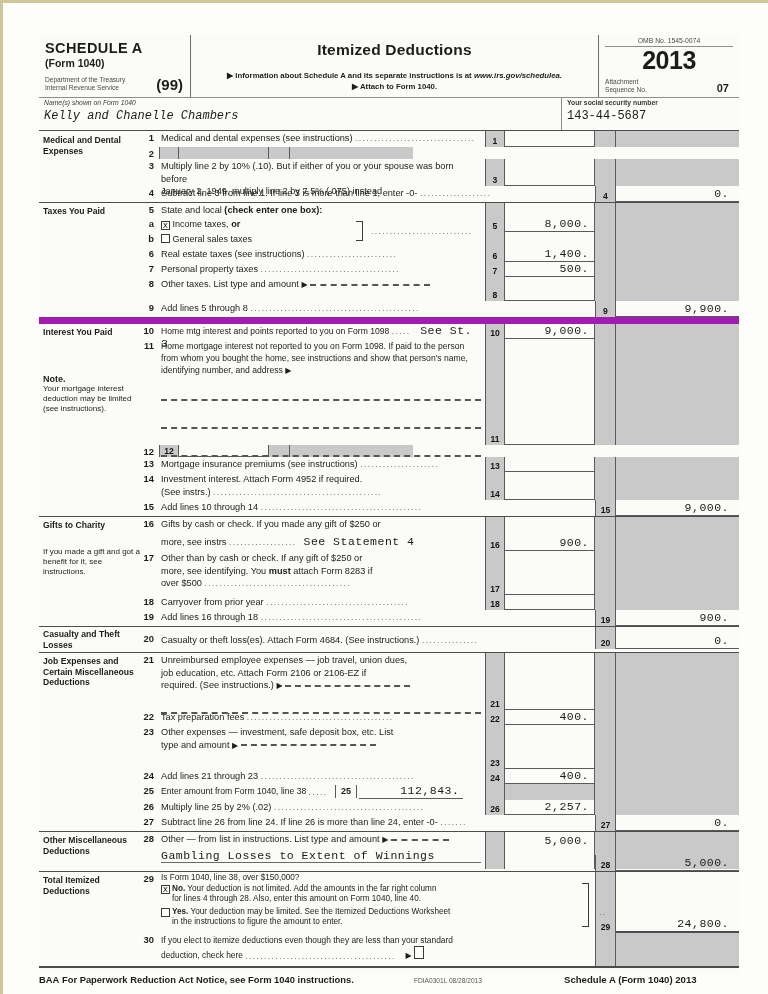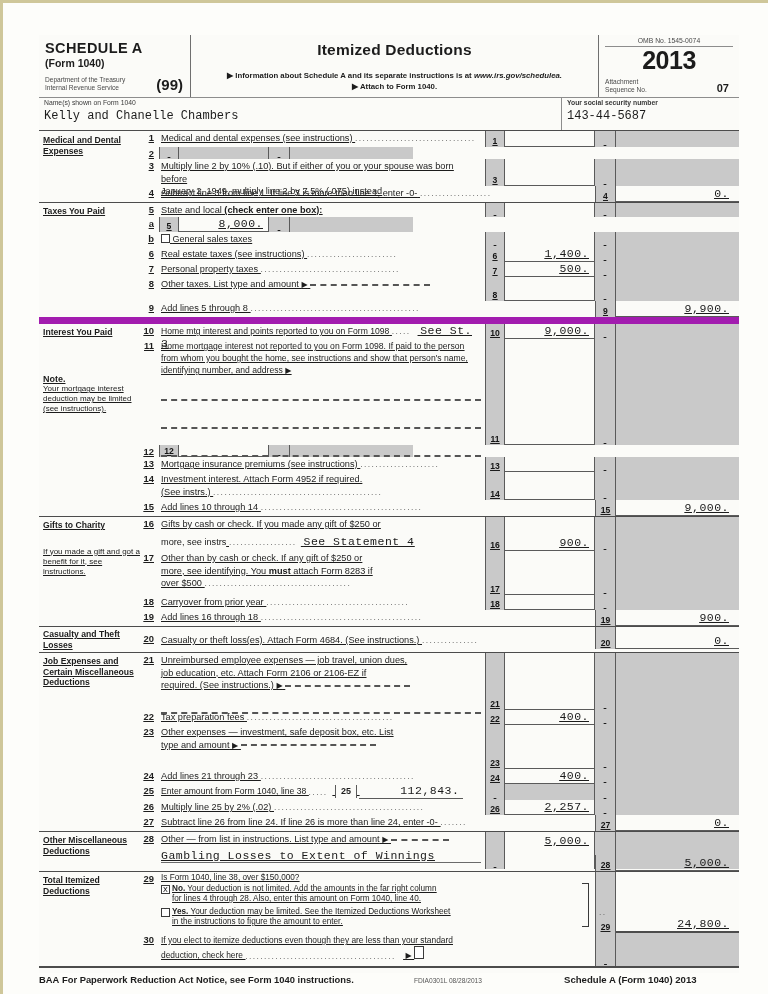--- a/index.html
+++ b/index.html
@@ -93,28 +93,28 @@
     position: absolute; bottom: 3px; left: 6px;
     font-size: 6.6px; line-height: 8px; color: #4a4a4a;
   }
   .attseq-no {
     position: absolute; bottom: 3px; right: 10px;
     font-size: 11px; font-weight: bold;
   }
 
   
   .namerow { display: flex; border-bottom: 1px solid #4c4c4c; height: 32px; }
-  .name-left { flex: 1; padding: 1px 5px; box-sizing: border-box; }
+  .name-left { flex: 1; padding: 1px 5px; box-sizing: border-box; font-style: italic; }
   .name-right { width: 178px; padding: 1px 5px; box-sizing: border-box; border-left: 1px solid #8d8d8d; }
   .tiny-lbl { font-size: 6.8px; color: #3a3a3a; }
   .name-val { font-family: "Liberation Mono", monospace; font-size: 12px; margin-top: 3px; }
   .ssn-val  { font-family: "Liberation Mono", monospace; font-size: 12px; margin-top: 3px; }
 
   
-  .row { display: flex; text-decoration: underline; }
+  .row { display: flex; }
   .cat {
     width: 98px; min-width: 98px;
     padding: 2px 3px 2px 4px;
     box-sizing: border-box;
     font-size: 8.6px; font-weight: bold; line-height: 10.5px;
     border-right: 0;
   }
   .cat.note { font-weight: normal; font-size: 8px; line-height: 10px; }
   .num {
     width: 22px; min-width: 22px;
@@ -343,20 +343,27 @@
           <span class="bold">(check enter one box):</span>
         </div>
         <div class="boxnum blank">.</div>
         <div class="amt-in"></div>
         <div class="boxnum2 blank shade">.</div>
         <div class="amt-out shade"></div>
       </div>
 
       <div class="row">
         <div class="num">a</div>
+        <div class="desc" style="height:15px;">
+          <span class="cbx">X</span>
+          <span style="font-size:9px;">Income taxes,</span>
+          <span class="bold">or</span>
+          <span class="brace" style="right:122px;top:4px;height:20px;"></span>
+          <span class="dots" style="position:absolute;right:4px;bottom:-6px;width:110px;">...........................</span>
+        </div>
         <div class="boxnum" style="align-items:flex-end;">5</div>
         <div class="amt-in typed" style="border-bottom:1px solid #5a5a5a;">8,000.</div>
         <div class="boxnum2 blank shade">.</div>
         <div class="amt-out shade"></div>
       </div>
 
       <div class="row">
         <div class="num">b</div>
         <div class="desc" style="height:15px;">
           <span class="cbx"></span>

